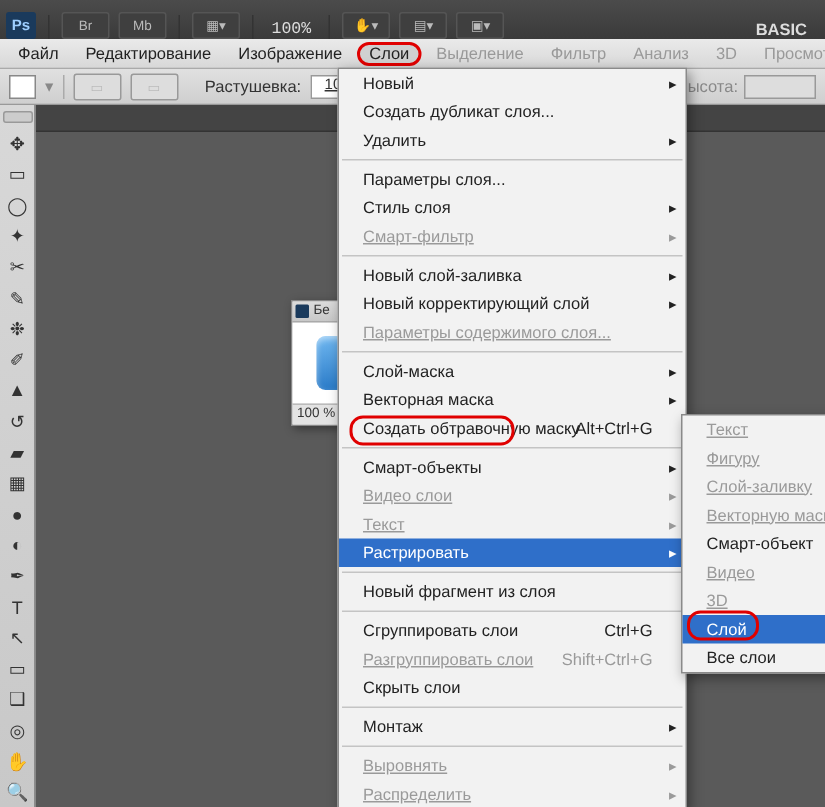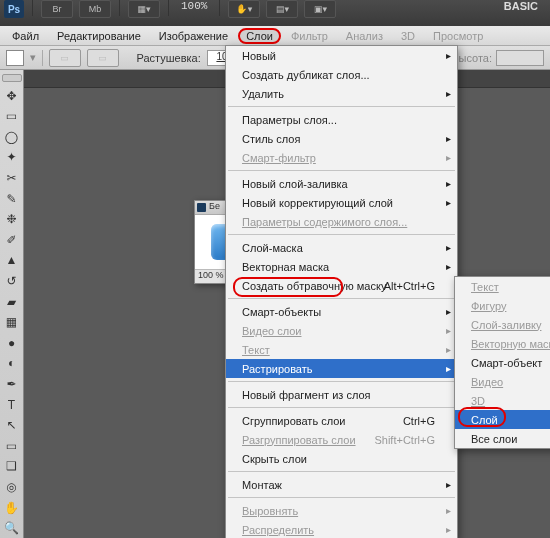--- a/index.html
+++ b/index.html
@@ -1,17 +1,17 @@
 <!DOCTYPE html>
 <html><head>
 <meta charset="utf-8">
 <style>
 * { margin: 0; padding: 0; box-sizing: border-box; font-family: Tahoma, Arial, sans-serif; font-size: 11px; }
 body { background: #fff; width: 550px; height: 538px; overflow: hidden; user-select: none; }
-.app-bar { height: 26px; background: linear-gradient(#4b4b4b,#3a3a3a); display: flex; align-items: flex-start; padding: 0 4px; gap: 6px; color: #ccc; }
+.app-bar { height: 26px; background: linear-gradient(#4b4b4b,#3a3a3a); display: flex; align-items: flex-end; padding: 0 4px; gap: 6px; color: #ccc; }
 .ps-logo { width: 20px; height: 18px; background: #1a3a5c; color: #9ecfff; border-radius: 2px; display: flex; align-items: center; justify-content: center; font-weight: bold; font-size: 10px; }
 .app-btn { width: 32px; height: 18px; border: 1px solid #555; background: #3f3f3f; border-radius: 2px; display: flex; align-items: center; justify-content: center; color: #bbb; font-size: 9px; }
 .app-sep { width: 1px; height: 16px; background: #333; margin: 0 2px; }
 .app-zoom { color: #ddd; font-size: 11px; padding: 0 4px; font-family: Liberation Mono, monospace; }
 .app-right { margin-left: auto; color: #ddd; font-size: 11px; padding-right: 8px; font-weight: bold; }
 .menu-bar { height: 20px; background: linear-gradient(#eaeaea,#d8d8d8); border-bottom: 1px solid #aaa; display: flex; align-items: center; padding: 0 4px; gap: 2px; }
 .menu-item { padding: 2px 8px; color: #222; cursor: default; }
 .menu-item.active { background: #d0d0d0; }
 .highlight-red { border: 2px solid #e00000; border-radius: 8px; padding: 0 6px; }
 .options-bar { height: 24px; background: linear-gradient(#e0e0e0,#cfcfcf); border-bottom: 1px solid #999; display: flex; align-items: center; padding: 0 6px; gap: 6px; color: #333; }
@@ -60,20 +60,21 @@
   <div class="app-btn">▤▾</div>
   <div class="app-btn">▣▾</div>
   <div class="app-right">BASIC</div>
 </div>
 
 <div class="menu-bar">
   <div class="menu-item">Файл</div>
   <div class="menu-item">Редактирование</div>
   <div class="menu-item">Изображение</div>
   <div class="menu-item active highlight-red">Слои</div>
+  <div class="menu-item" style="color:#999">Выделение</div>
   <div class="menu-item" style="color:#999">Фильтр</div>
   <div class="menu-item" style="color:#999">Анализ</div>
   <div class="menu-item" style="color:#999">3D</div>
   <div class="menu-item" style="color:#999">Просмотр</div>
 
 </div>
 
 <div class="options-bar">
   <div class="opt-swatch"></div>
   <span style="color:#888">▾</span>

